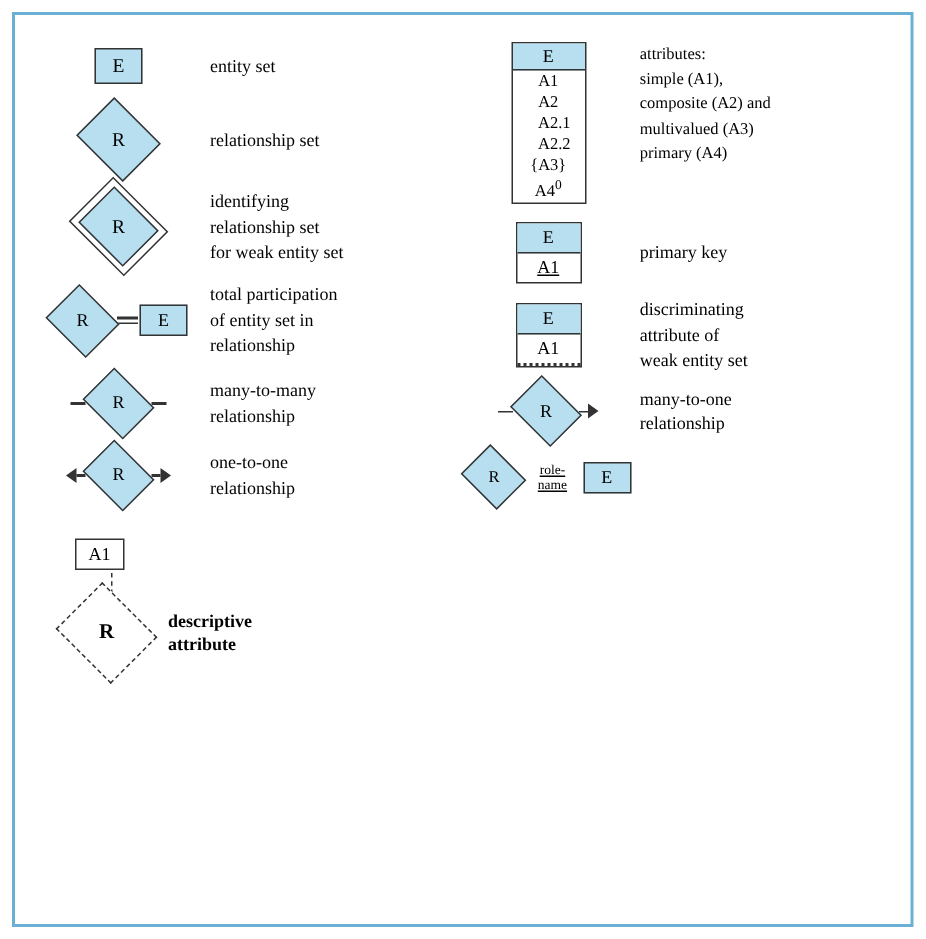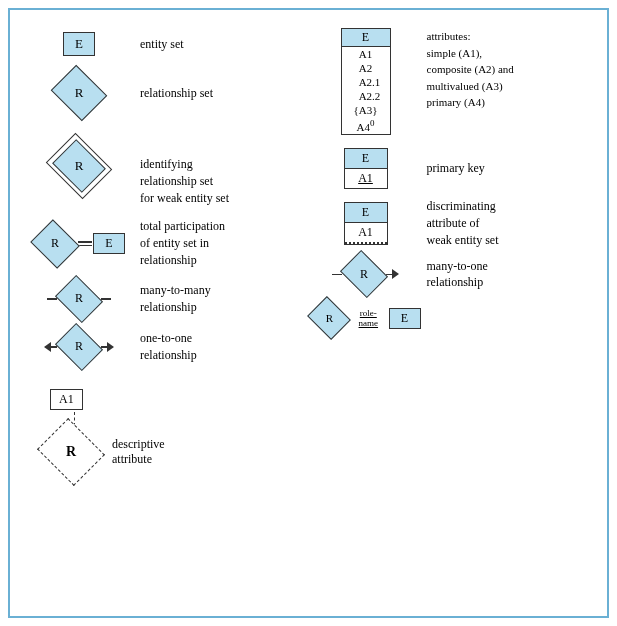--- a/index.html
+++ b/index.html
@@ -242,21 +242,21 @@
       </div>
 
       <div class="row-item" style="min-height:60px;">
         <div class="shape-area">
           <div class="diamond-double">
             <div class="diamond-outer"></div>
             <div class="diamond-inner"></div>
             <span class="diamond-text">R</span>
           </div>
         </div>
-        <div class="label-area" style="white-space: pre-line; margin-top: 30px;">identifying
+        <div class="label-area" style="white-space: pre-line;">identifying
 relationship set
 for weak entity set</div>
       </div>
 
       <div class="row-item" style="min-height:56px;">
         <div class="shape-area">
           <div style="display:flex;align-items:center;gap:0;">
 
             <div class="diamond-wrap" style="width:44px;height:38px;">
               <div class="diamond" style="width:38px;height:32px;"></div>
@@ -391,18 +391,18 @@
   <div class="bottom-section">
     <div style="margin-left:10px;margin-bottom:2px;">
       <div class="a1-box">A1</div>
     </div>
     <div style="width:1.5px;height:14px;border-left:1.5px dashed #333;margin-left:34px;"></div>
     <div class="desc-row">
       <div class="desc-diamond-wrap">
         <div class="desc-diamond"></div>
         <span style="position:relative;z-index:1;font-size:14px;font-weight:bold;">R</span>
       </div>
-      <div style="font-weight:normal;font-size:12px;white-space:pre-line;">descriptive
+      <div style="font-weight:bold;font-size:12px;white-space:pre-line;">descriptive
 attribute</div>
     </div>
   </div>
 
 </div>
 
 </body></html>

